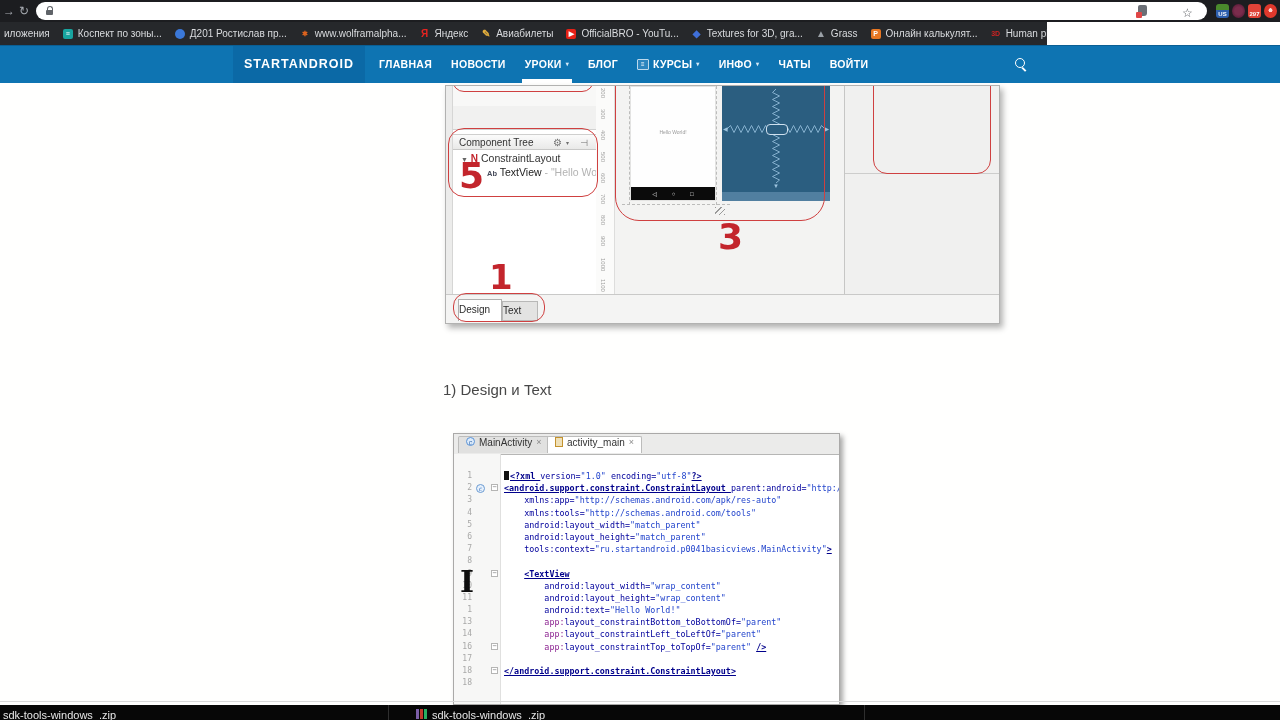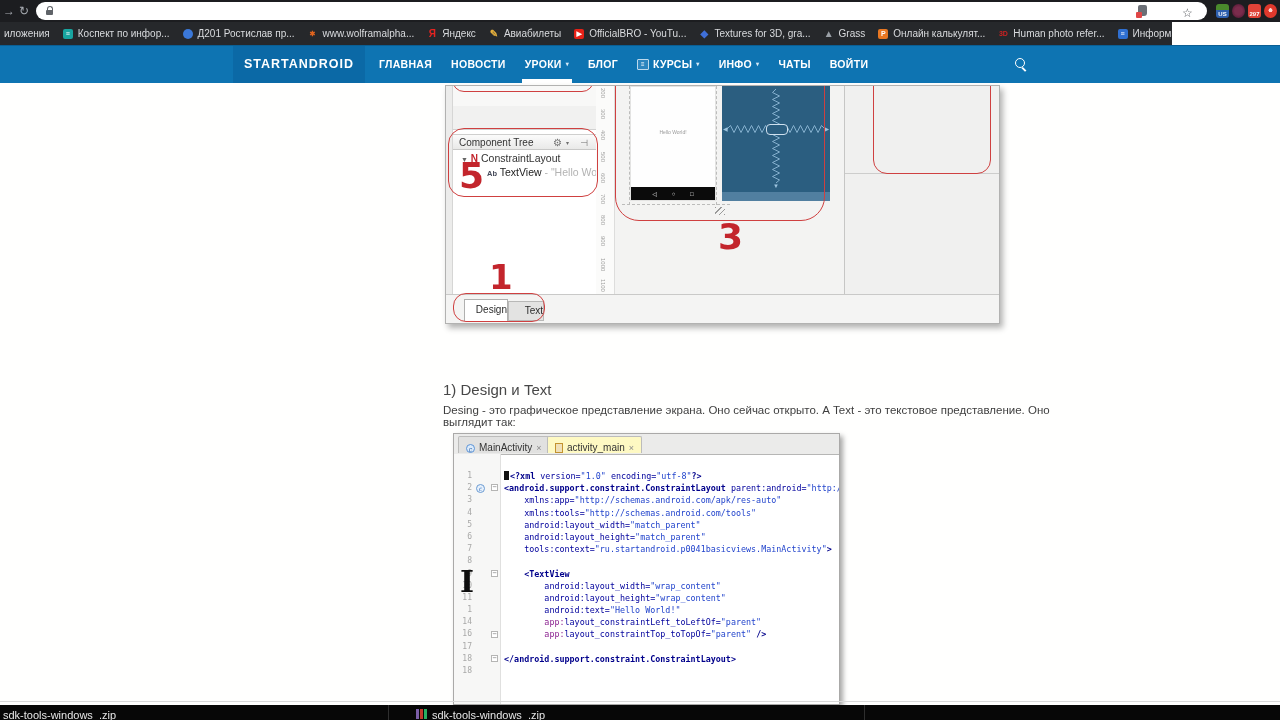--- a/index.html
+++ b/index.html
@@ -16,21 +16,21 @@
   .lock-arc{position:absolute;left:1px;top:0;width:4px;height:5px;border:1.3px solid #5f6368;border-bottom:none;border-radius:4px 4px 0 0;}
   .url{left:26px;top:0;font-size:10.5px;line-height:18px;color:#26282b;white-space:nowrap;}
   .perm-ico{left:1102px;top:3px;width:9px;height:11px;background:#6b6f76;border-radius:2px 2px 3px 3px;}
   .perm-badge{position:absolute;left:-2px;bottom:-2px;width:6px;height:6px;border-radius:1px;background:#e04646;}
   .star{left:1146px;top:0;font-size:12px;color:#55585e;line-height:22px;}
   .ext-row{left:1216px;top:4px;display:flex;gap:3px;}
   .ext-ico{width:13px;height:14px;border-radius:3px;font-size:6px;font-weight:bold;color:#fff;
            display:flex;align-items:flex-end;justify-content:center;line-height:1;padding-bottom:1px;box-sizing:border-box;}
 
   
-  .bmbar{left:0;top:22px;width:1172px;height:23px;background:#26282b;display:flex;align-items:center;
+  .bmbar{left:0;top:22px;width:1047px;height:23px;background:#26282b;display:flex;align-items:center;
          padding:0 4px;box-sizing:border-box;gap:13px;overflow:hidden;}
   .bm-item{display:flex;align-items:center;gap:5px;font-size:10px;color:#d9dbde;white-space:nowrap;flex:0 0 auto;}
   .bm-ico{width:10px;height:10px;border-radius:2px;font-size:7px;font-weight:bold;color:#fff;
           text-align:center;line-height:10px;flex:0 0 auto;}
   .bm-gap{margin-left:26px;}
   .bm-spacer{margin-left:auto;}
 
   
   .sitenav{left:0;top:45px;width:1280px;height:38px;background:#0e74b2;border-top:1px solid #0a5f94;box-sizing:border-box;}
   .brand{left:233px;top:0;width:132px;height:37px;background:#0b69a6;color:#fff;text-align:center;
@@ -81,49 +81,49 @@
           background:repeating-linear-gradient(135deg,#999 0 1px,transparent 1px 4px);}
   .bp{left:107px;top:0;width:108px;height:115px;background:#2b5e80;}
   .bp-strip{position:absolute;left:0;bottom:0;width:100%;height:9px;background:#517fa0;}
   .bp svg{position:absolute;left:0;top:0;}
   .bp-pill{position:absolute;left:44px;top:38px;width:20px;height:9px;border:1px solid #cfe0ee;border-radius:4px;background:#2b5e80;}
   .bp-arrow{position:absolute;color:#9cc3de;font-size:6px;line-height:6px;}
   .rdiv{left:398px;top:0;width:1px;height:208px;background:#c6c6c5;}
   .rpanel{left:399px;top:0;width:154px;height:208px;background:#f0f0ef;}
   .rpanel-line{position:absolute;left:0;top:87px;width:100%;height:1px;background:#cdcdcc;}
   .bstrip{left:0;top:208px;width:553px;height:29px;background:#f4f4f3;border-top:1px solid #c9c9c8;}
-  .dtab{position:absolute;font-size:10px;color:#2b2b2b;text-align:right;box-sizing:border-box;margin-left:6px;}
+  .dtab{position:absolute;font-size:10px;color:#2b2b2b;text-align:left;box-sizing:border-box;}
   .dtab.design{left:12px;top:4px;width:44px;height:22px;line-height:20px;background:#ffffff;border:1px solid #b0b0af;border-bottom:none;}
   .dtab.text{left:56px;top:6px;width:36px;height:20px;line-height:18px;background:#e3e3e2;border:1px solid #b8b8b7;}
   .rrect{position:absolute;border:1.5px solid #cf4040;border-radius:16px;}
   .rnum{position:absolute;color:#c3252c;font-weight:bold;font-family:"DejaVu Sans",sans-serif;line-height:1;}
 
   
   .img2{left:453px;top:433px;width:385px;height:270px;background:#ffffff;border:1px solid #aaa9a8;
         overflow:hidden;box-shadow:3px 3px 5px rgba(0,0,0,.35);}
   .ed-tabs{left:0;top:0;width:385px;height:20px;background:#ebebea;border-bottom:1px solid #b6b6b5;}
-  .ed-tab{position:absolute;top:2px;height:17px;display:flex;align-items:flex-end;gap:4px;padding:0 7px;
+  .ed-tab{position:absolute;top:2px;height:17px;display:flex;align-items:flex-start;gap:4px;padding:0 7px;
           font-size:10px;color:#333;border:1px solid #bcbcbb;border-bottom:none;border-radius:2px 2px 0 0;box-sizing:border-box;}
   .ed-tab.t1{left:4px;background:#e1e1e0;}
-  .ed-tab.t2{left:93px;background:#fef9c3;}
+  .ed-tab.t2{left:93px;background:#ffffff;}
   .c-circle{width:9px;height:9px;border-radius:50%;background:#ddebfa;border:1px solid #5b93d6;
             color:#3a6fb0;font-size:7px;line-height:9px;text-align:center;font-style:italic;box-sizing:border-box;}
   .file-ico{width:8px;height:10px;background:#efe0b8;border:1px solid #c3922e;box-sizing:border-box;}
   .tab-x{color:#8a8a8a;font-size:9px;}
   .gutter-bg{left:0;top:20px;width:46px;height:250px;background:#f7f7f6;border-right:1px solid #e0e0df;}
   .code{left:0;top:36px;width:385px;font-family:"DejaVu Sans Mono",monospace;font-size:8.4px;}
   .cl{position:relative;height:12.2px;line-height:12.2px;white-space:pre;}
   .cl .num{position:absolute;left:0;width:18px;text-align:right;color:#a8a8a7;font-size:8px;}
   .cl .fold{position:absolute;left:37px;top:2.2px;width:7px;height:7px;border:1px solid #b5b5b4;background:#fff;
             color:#777;font-size:7px;line-height:5px;text-align:center;box-sizing:border-box;}
   .cl .cic{position:absolute;left:22px;top:2px;width:9px;height:9px;border-radius:50%;background:#e8f1fb;
            border:1px solid #6b9bd2;color:#2f6fc0;font-size:6px;line-height:8px;text-align:center;
            font-style:italic;box-sizing:border-box;}
   .cl .txt{position:absolute;left:50px;top:0;}
-  .tag{color:#00008b;font-weight:bold;}
+  .tag{color:#00008b;font-weight:bold;text-decoration:underline;}
   .attr{color:#00009c;}
   .app{color:#8a1f8f;}
   .val{color:#2244cc;}
   .pln{color:#333;}
   .caretblk{display:inline-block;width:5px;height:9px;background:#111;vertical-align:-1px;margin-right:1px;}
   .ibeam{left:6px;top:130px;font-family:"DejaVu Serif",serif;font-size:30px;font-weight:bold;color:#0d0d0d;z-index:5;}
 
   
   .page-rule{left:0;top:701px;width:1280px;height:1px;background:#d9d9d9;}
   .taskbar{left:0;top:705px;width:1280px;height:15px;background:#070707;overflow:hidden;}
@@ -158,21 +158,21 @@
       </div>
   </div>
 
   <div class="abs bmbar">
 
   <span class="bm-item">
         <span class="bm-label">иложения</span>
       </span>
       <span class="bm-item">
         <span class="bm-ico" style="background: rgb(24, 165, 160);">≡</span>
-        <span class="bm-label">Коспект по инфор...</span>
+        <span class="bm-label">Коспект по зоны...</span>
       </span>
       <span class="bm-item">
         <span class="bm-ico" style="background: rgb(59, 120, 216); border-radius: 50%;"></span>
         <span class="bm-label">Д201 Ростислав пр...</span>
       </span>
       <span class="bm-item">
         <span class="bm-ico" style="color: rgb(224, 100, 30);">✱</span>
         <span class="bm-label">www.wolframalpha...</span>
       </span>
       <span class="bm-item">
@@ -242,21 +242,20 @@
         </span>
         <span class="menu-item">
           <span>ВОЙТИ</span>
         </span>
       </div>
     <div class="abs brand">STARTANDROID</div>
     <div class="abs search-ico"></div>
   </div>
 
   <div class="abs h3" style="left:443px;top:381px;">1) Design и Text</div>
-  <div class="abs para" style="left:443px;top:404px;width:640px;">Desing - это графическое представление экрана. Оно сейчас открыто. А Text - это текстовое представление. Оно выглядит так:</div>
 
   <div class="abs img1">
     <div class="abs edge-strip"></div>
     <div class="abs lpanel">
       <div class="abs band1"></div>
       <div class="abs band2"></div>
       <div class="abs ct-head">
         <span>Component Tree</span>
         <span class="gear">⚙</span>
         <span class="gear-caret">▾</span>
@@ -348,20 +347,21 @@
         <div class="cl"><span class="num">3</span><span class="txt"><span class="pln">    </span><span class="attr">xmlns:app=</span><span class="val">"http://schemas.android.com/apk/res-auto"</span></span></div>
         <div class="cl"><span class="num">4</span><span class="txt"><span class="pln">    </span><span class="attr">xmlns:tools=</span><span class="val">"http://schemas.android.com/tools"</span></span></div>
         <div class="cl"><span class="num">5</span><span class="txt"><span class="pln">    </span><span class="attr">android:layout_width=</span><span class="val">"match_parent"</span></span></div>
         <div class="cl"><span class="num">6</span><span class="txt"><span class="pln">    </span><span class="attr">android:layout_height=</span><span class="val">"match_parent"</span></span></div>
         <div class="cl"><span class="num">7</span><span class="txt"><span class="pln">    </span><span class="attr">tools:context=</span><span class="val">"ru.startandroid.p0041basicviews.MainActivity"</span><span class="tag">&gt;</span></span></div>
         <div class="cl"><span class="num">8</span><span class="txt"></span></div>
         <div class="cl"><span class="num">9</span><span class="fold">−</span><span class="txt"><span class="pln">    </span><span class="tag">&lt;TextView</span></span></div>
         <div class="cl"><span class="num">10</span><span class="txt"><span class="pln">        </span><span class="attr">android:layout_width=</span><span class="val">"wrap_content"</span></span></div>
         <div class="cl"><span class="num">11</span><span class="txt"><span class="pln">        </span><span class="attr">android:layout_height=</span><span class="val">"wrap_content"</span></span></div>
         <div class="cl"><span class="num">1</span><span class="txt"><span class="pln">        </span><span class="attr">android:text=</span><span class="val">"Hello World!"</span></span></div>
+        <div class="cl"><span class="num">13</span><span class="txt"><span class="pln">        </span><span class="app">app:</span><span class="attr">layout_constraintBottom_toBottomOf=</span><span class="val">"parent"</span></span></div>
         <div class="cl"><span class="num">14</span><span class="txt"><span class="pln">        </span><span class="app">app:</span><span class="attr">layout_constraintLeft_toLeftOf=</span><span class="val">"parent"</span></span></div>
         <div class="cl"><span class="num">16</span><span class="fold">−</span><span class="txt"><span class="pln">        </span><span class="app">app:</span><span class="attr">layout_constraintTop_toTopOf=</span><span class="val">"parent" </span><span class="tag">/&gt;</span></span></div>
         <div class="cl"><span class="num">17</span><span class="txt"></span></div>
         <div class="cl"><span class="num">18</span><span class="fold">−</span><span class="txt"><span class="tag">&lt;/android.support.constraint.ConstraintLayout&gt;</span></span></div>
         <div class="cl"><span class="num">18</span><span class="txt"></span></div>
       </div>
     <div class="abs ibeam">I</div>
   </div>
 
   <div class="abs page-rule"></div>

